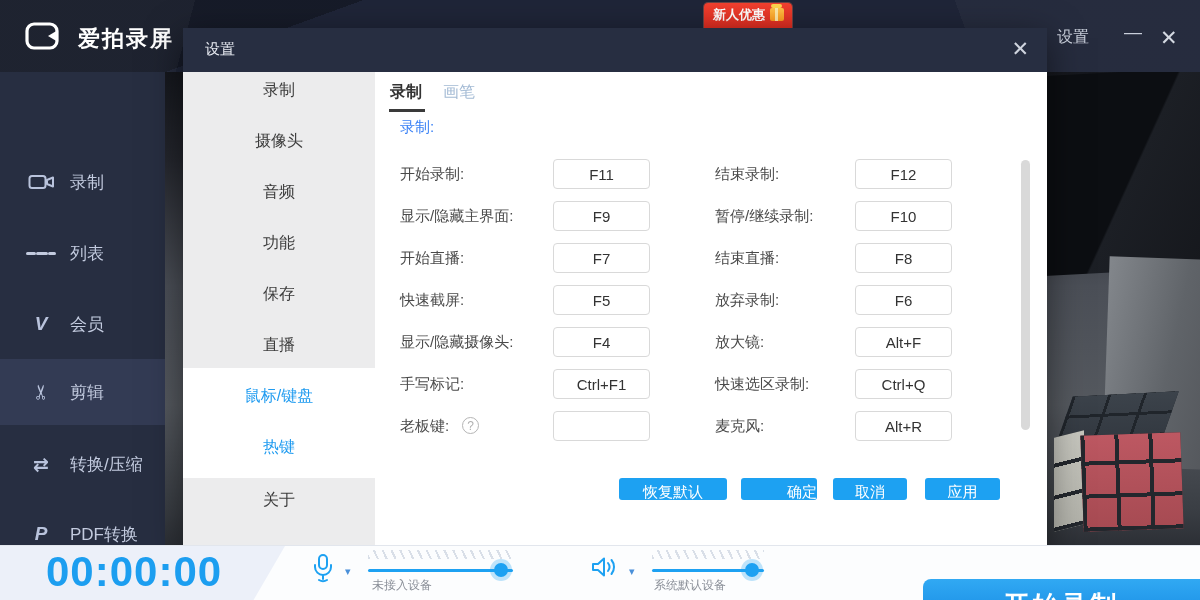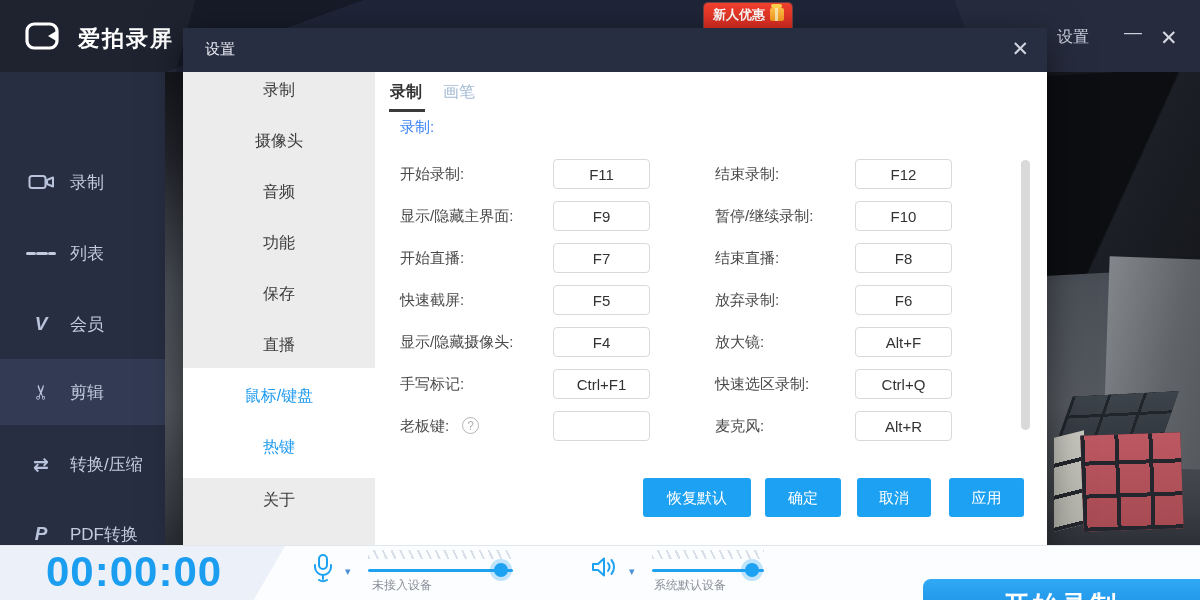--- a/index.html
+++ b/index.html
@@ -75,23 +75,23 @@
   .tab.t1{left:68px;color:#a3bad4;}
   .section-label{position:absolute;left:25px;top:46px;font-size:15px;color:#3b82f6;}
   .hk-row{position:absolute;left:0;width:672px;height:30px;}
   .hk-label{position:absolute;font-size:15px;color:#4a4a4a;line-height:30px;}
   .hk-label.l{left:25px;} .hk-label.r{left:340px;}
   .hk-input{position:absolute;width:97px;height:30px;border:1px solid #d9d9d9;border-radius:4px;background:#fff;
     text-align:center;font-size:15px;color:#333;outline:none;padding:0;}
   .hk-input.l{left:178px;} .hk-input.r{left:480px;}
   .help-circle{position:absolute;left:87px;top:6px;width:17px;height:17px;border:1px solid #b5b5b5;border-radius:50%;
     color:#b0b0b0;font-size:12px;line-height:16px;text-align:center;}
-  .dlg-btn{position:absolute;top:406px;height:39px;background:#1da1f2;border:none;border-radius:3px;
-    color:#fff;font-size:15px;line-height:27px;text-align:center;padding:0;margin-left:24px;}
-  .b0{left:244px;width:108px;} .b1{left:366px;width:76px;} .b2{left:458px;width:74px;} .b3{left:550px;width:75px;}
+  .dlg-btn{position:absolute;top:406px;height:22px;background:#1da1f2;border:none;border-radius:3px;
+    color:#fff;font-size:15px;line-height:27px;text-align:center;padding:0;}
+  .b0{left:244px;width:108px;} .b1{left:366px;width:76px;text-align:right;} .b2{left:458px;width:74px;} .b3{left:550px;width:75px;}
   .dlg-scroll{position:absolute;right:17px;top:88px;width:9px;height:270px;border-radius:5px;background:#d9d9d9;}
 
   
   .footer{position:absolute;left:0;top:545px;width:1200px;height:55px;background:#fcfdfe;border-top:1px solid #e2e6ed;}
   .foot-wedge{position:absolute;left:0;top:0;width:285px;height:55px;background:#ecf0f9;
     clip-path:polygon(0 0,285px 0,253px 55px,0 55px);}
   .timer{position:absolute;left:46px;top:2px;font-size:42px;font-weight:800;color:#1c9ef0;letter-spacing:1px;}
   .mic-ic{position:absolute;left:312px;top:7px;color:#1da1f2;}
   .spk-ic{position:absolute;left:590px;top:9px;color:#1da1f2;}
   .caret{position:absolute;font-size:11px;color:#4a90d9;top:19px;}

